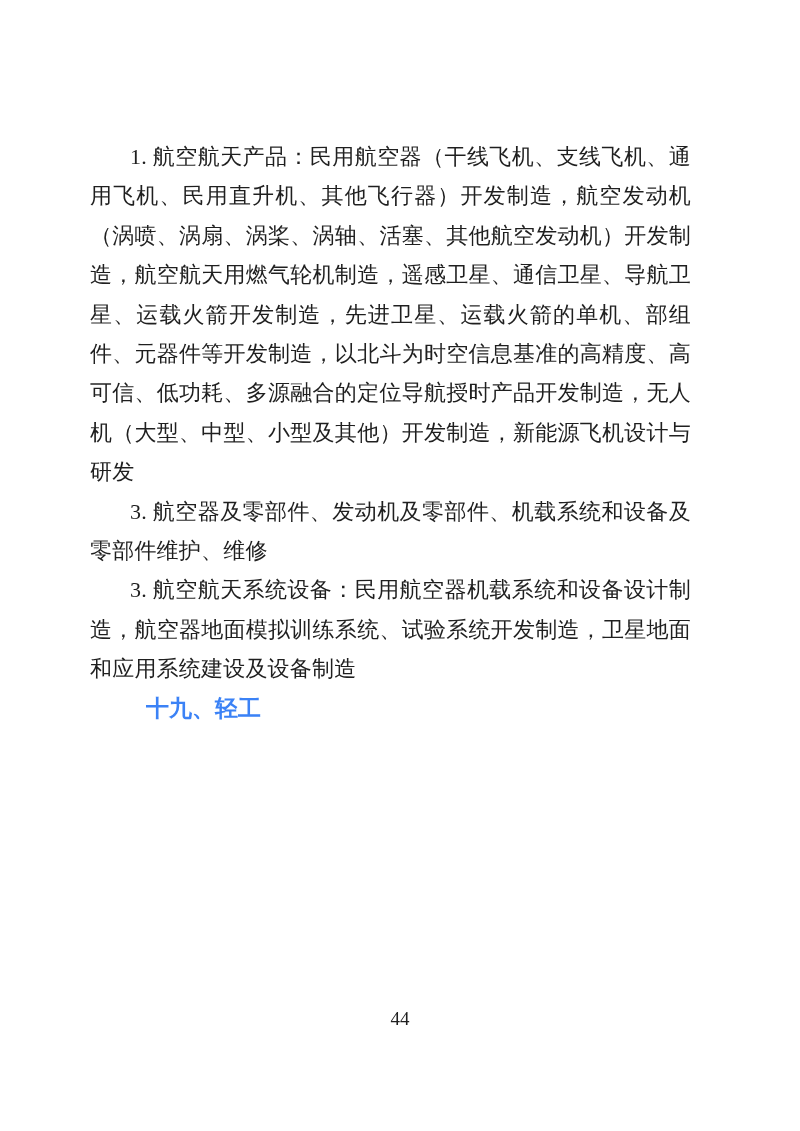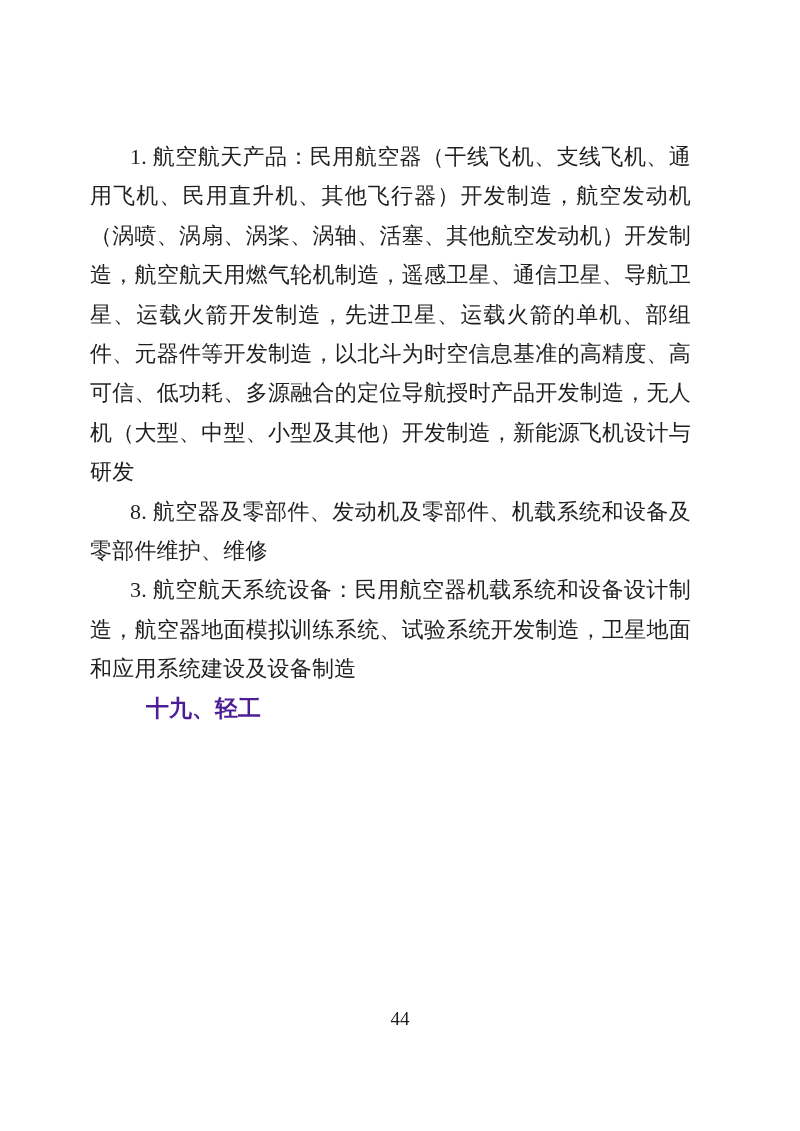--- a/index.html
+++ b/index.html
@@ -39,39 +39,39 @@
     letter-spacing: 0.2px;
   }
   .section-heading {
     margin: 0;
     padding: 0;
     text-indent: 56px;
     font-family: "DejaVu Sans", "Liberation Sans", sans-serif;
     font-weight: 700;
     font-size: 23px;
     line-height: 39.4px;
-    color: #4c1d95;
+    color: #3b82f6;
     text-align: left;
   }
   .page-number {
     position: absolute;
     left: 0;
     top: 1006px;
     width: 800px;
     text-align: center;
     font-family: "Liberation Serif", "DejaVu Serif", serif;
     font-size: 19px;
     line-height: 26px;
     color: #1f1f1f;
   }
 </style>
 </head>
 <body>
 
 <div class="page">
   <div class="content">
     <p class="body-para">1. 航空航天产品：民用航空器（干线飞机、支线飞机、通用飞机、民用直升机、其他飞行器）开发制造，航空发动机（涡喷、涡扇、涡桨、涡轴、活塞、其他航空发动机）开发制造，航空航天用燃气轮机制造，遥感卫星、通信卫星、导航卫星、运载火箭开发制造，先进卫星、运载火箭的单机、部组件、元器件等开发制造，以北斗为时空信息基准的高精度、高可信、低功耗、多源融合的定位导航授时产品开发制造，无人机（大型、中型、小型及其他）开发制造，新能源飞机设计与研发</p>
-    <p class="body-para">8. 航空器及零部件、发动机及零部件、机载系统和设备及零部件维护、维修</p>
+    <p class="body-para">3. 航空器及零部件、发动机及零部件、机载系统和设备及零部件维护、维修</p>
     <p class="body-para">3. 航空航天系统设备：民用航空器机载系统和设备设计制造，航空器地面模拟训练系统、试验系统开发制造，卫星地面和应用系统建设及设备制造</p>
     <h2 class="section-heading">十九、轻工</h2>
   </div>
   <div class="page-number">44</div>
 </div>
 
 </body></html>

